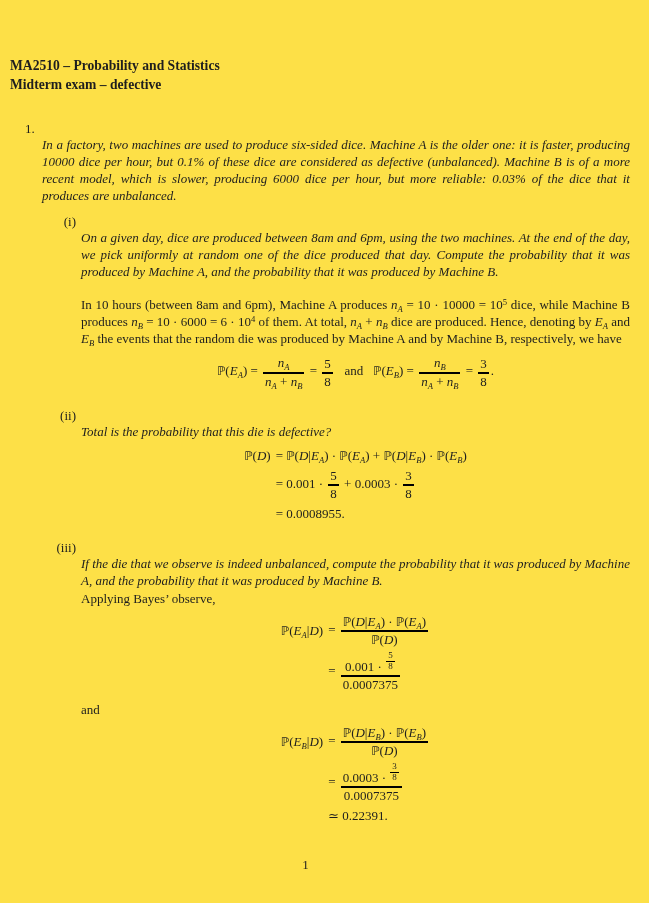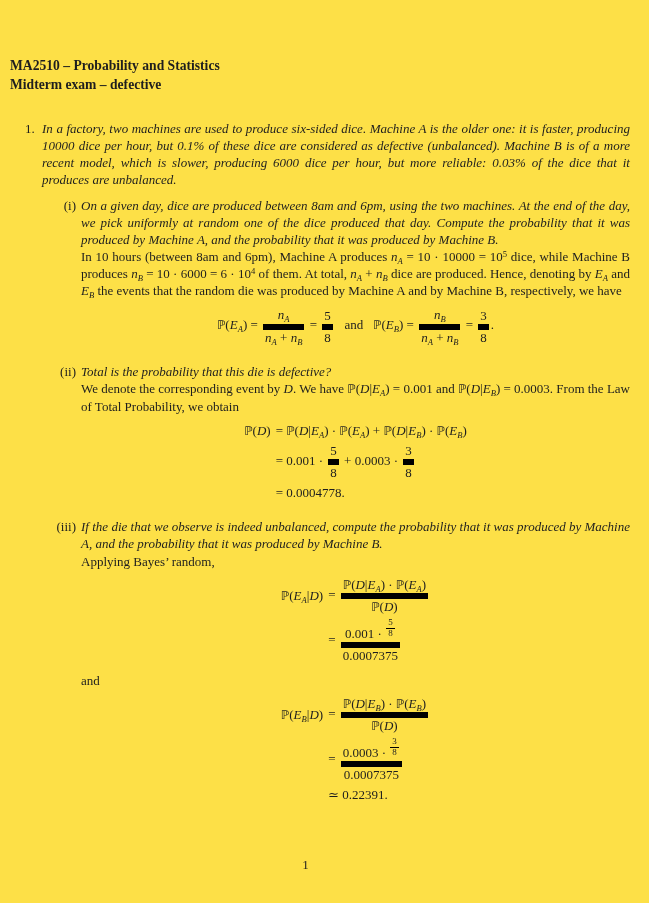--- a/index.html
+++ b/index.html
@@ -5,36 +5,36 @@
   html,body{margin:0;padding:0;background:#ffffff;}
   .page{
     position:relative;width:649px;height:903px;background:#fde047;overflow:hidden;
     font-family:"Liberation Serif","DejaVu Serif",serif;font-size:13px;line-height:17px;color:#1e1e1e;
   }
   .doc-header{padding:56px 0 0 10px;font-weight:bold;font-size:13.6px;line-height:19px;}
   .problem{display:flex;margin:26px 19px 0 25px;}
   .pnum{flex:none;width:17px;}
   .pbody{flex:1;min-width:0;}
   .it{font-style:italic;}
-  .just{text-align:justify;}
+  .just{text-align:justify;margin-top:16px;}
   .item{display:flex;margin-top:9px;}
   .ilabel{flex:none;width:34px;text-align:right;margin-right:5px;}
   .icontent{flex:1;min-width:0;}
   .lead{margin-top:1px;}
   .connector{margin:5px 0 1px 0;}
   
   .eqc{text-align:center;margin:8px 0;}
   .eq{display:table;margin:6px auto;}
   .eqrow{display:table-row;}
   .eqrow > .eql{display:table-cell;text-align:right;vertical-align:middle;padding:1.5px 0;}
   .eqrow > .eqr{display:table-cell;text-align:left;vertical-align:middle;padding:1.5px 0 1.5px 5px;}
   
   .frac{display:inline-block;vertical-align:middle;text-align:center;margin:0 2px;line-height:16px;}
   .frac .num{display:block;padding:0 2px;}
-  .frac .den{display:block;border-top:6px solid #000000;padding:0 2px;}
+  .frac .den{display:block;border-top:2px solid #000000;padding:0 2px;}
   .sfrac{font-size:9px;line-height:9.5px;vertical-align:0.25em;margin:0 1px;}
   .sfrac .den{border-top-width:0.8px;}
   
   .mi{font-style:italic;}
   sub,sup{font-size:0.66em;line-height:1;}
   sub{vertical-align:-0.3em;font-style:italic;}
   sup{vertical-align:0.5em;font-style:normal;}
   .dsP{font-family:"DejaVu Sans",sans-serif;font-size:0.92em;}
   .pageno{position:absolute;left:0;right:38px;top:856px;text-align:center;}
 </style>
@@ -60,43 +60,42 @@
           <div class="it just">On a given day, dice are produced between 8am and 6pm, using the two machines. At the end of the day, we pick uniformly at random one of the dice produced that day. Compute the probability that it was produced by Machine A, and the probability that it was produced by Machine B.</div>
           <div class="just">In 10 hours (between 8am and 6pm), Machine A produces <span class="mi">n</span><sub>A</sub> = 10 · 10000 = 10<sup>5</sup> dice, while Machine B produces <span class="mi">n</span><sub>B</sub> = 10 · 6000 = 6 · 10<sup>4</sup> of them. At total, <span class="mi">n</span><sub>A</sub> + <span class="mi">n</span><sub>B</sub> dice are produced. Hence, denoting by <span class="mi">E</span><sub>A</sub> and <span class="mi">E</span><sub>B</sub> the events that the random die was produced by Machine A and by Machine B, respectively, we have</div>
           <div class="eqc"><span class="dsP">ℙ</span>(<span class="mi">E</span><sub>A</sub>) = <span class="frac"><span class="num"><span class="mi">n</span><sub>A</sub></span><span class="den"><span class="mi">n</span><sub>A</sub> + <span class="mi">n</span><sub>B</sub></span></span> = <span class="frac"><span class="num">5</span><span class="den">8</span></span>&nbsp;&nbsp;&nbsp;and&nbsp;&nbsp;&nbsp;<span class="dsP">ℙ</span>(<span class="mi">E</span><sub>B</sub>) = <span class="frac"><span class="num"><span class="mi">n</span><sub>B</sub></span><span class="den"><span class="mi">n</span><sub>A</sub> + <span class="mi">n</span><sub>B</sub></span></span> = <span class="frac"><span class="num">3</span><span class="den">8</span></span>.</div>
         </div>
       </div>
 
       <div class="item">
         <div class="ilabel">(ii)</div>
         <div class="icontent">
           <div class="it just">Total is the probability that this die is defective?</div>
-          <div class="just">We denote the corresponding event by <span class="mi">D</span>. We have <span class="dsP">ℙ</span>(<span class="mi">D</span>|<span class="mi">E</span><sub>A</sub>) = 0.001 and <span class="dsP">ℙ</span>(<span class="mi">D</span>|<span class="mi">E</span><sub>B</sub>) = 0.0003. From the Law of Total Probability, we obtain</div>
           <div class="eq">
               <div class="eqrow">
                 <span class="eql"><span class="dsP">ℙ</span>(<span class="mi">D</span>)</span>
                 <span class="eqr">= <span class="dsP">ℙ</span>(<span class="mi">D</span>|<span class="mi">E</span><sub>A</sub>) · <span class="dsP">ℙ</span>(<span class="mi">E</span><sub>A</sub>) + <span class="dsP">ℙ</span>(<span class="mi">D</span>|<span class="mi">E</span><sub>B</sub>) · <span class="dsP">ℙ</span>(<span class="mi">E</span><sub>B</sub>)</span>
               </div>
               <div class="eqrow">
                 <span class="eql"></span>
                 <span class="eqr">= 0.001 · <span class="frac"><span class="num">5</span><span class="den">8</span></span> + 0.0003 · <span class="frac"><span class="num">3</span><span class="den">8</span></span></span>
               </div>
               <div class="eqrow">
                 <span class="eql"></span>
-                <span class="eqr">= 0.0004778.</span>
+                <span class="eqr">= 0.0008955.</span>
               </div>
             </div>
         </div>
       </div>
 
       <div class="item">
         <div class="ilabel">(iii)</div>
         <div class="icontent">
           <div class="it just">If the die that we observe is indeed unbalanced, compute the probability that it was produced by Machine A, and the probability that it was produced by Machine B.</div>
-          <div class="lead">Applying Bayes’ random,</div>
+          <div class="lead">Applying Bayes’ observe,</div>
           <div class="eq">
               <div class="eqrow">
                 <span class="eql"><span class="dsP">ℙ</span>(<span class="mi">E</span><sub>A</sub>|<span class="mi">D</span>)</span>
                 <span class="eqr">= <span class="frac"><span class="num"><span class="dsP">ℙ</span>(<span class="mi">D</span>|<span class="mi">E</span><sub>A</sub>) · <span class="dsP">ℙ</span>(<span class="mi">E</span><sub>A</sub>)</span><span class="den"><span class="dsP">ℙ</span>(<span class="mi">D</span>)</span></span></span>
               </div>
               <div class="eqrow">
                 <span class="eql"></span>
                 <span class="eqr">= <span class="frac"><span class="num">0.001 · <span class="frac sfrac"><span class="num">5</span><span class="den">8</span></span></span><span class="den">0.0007375</span></span></span>
               </div>
             </div>

